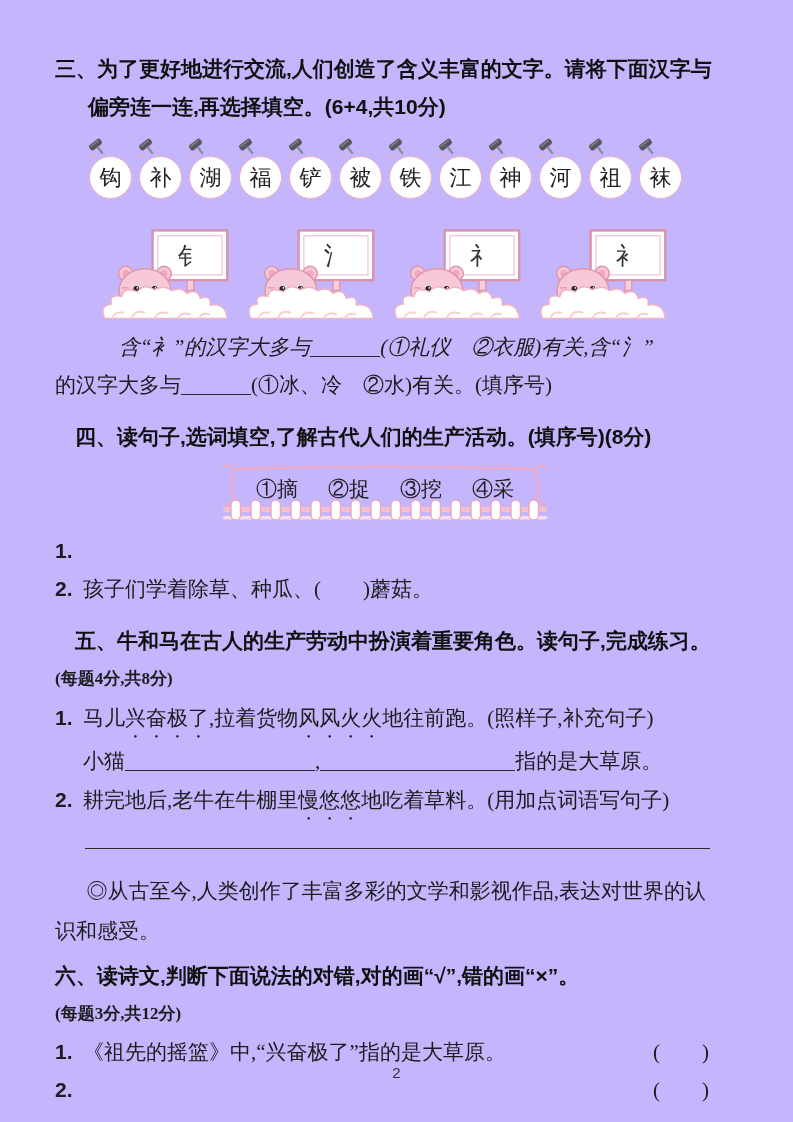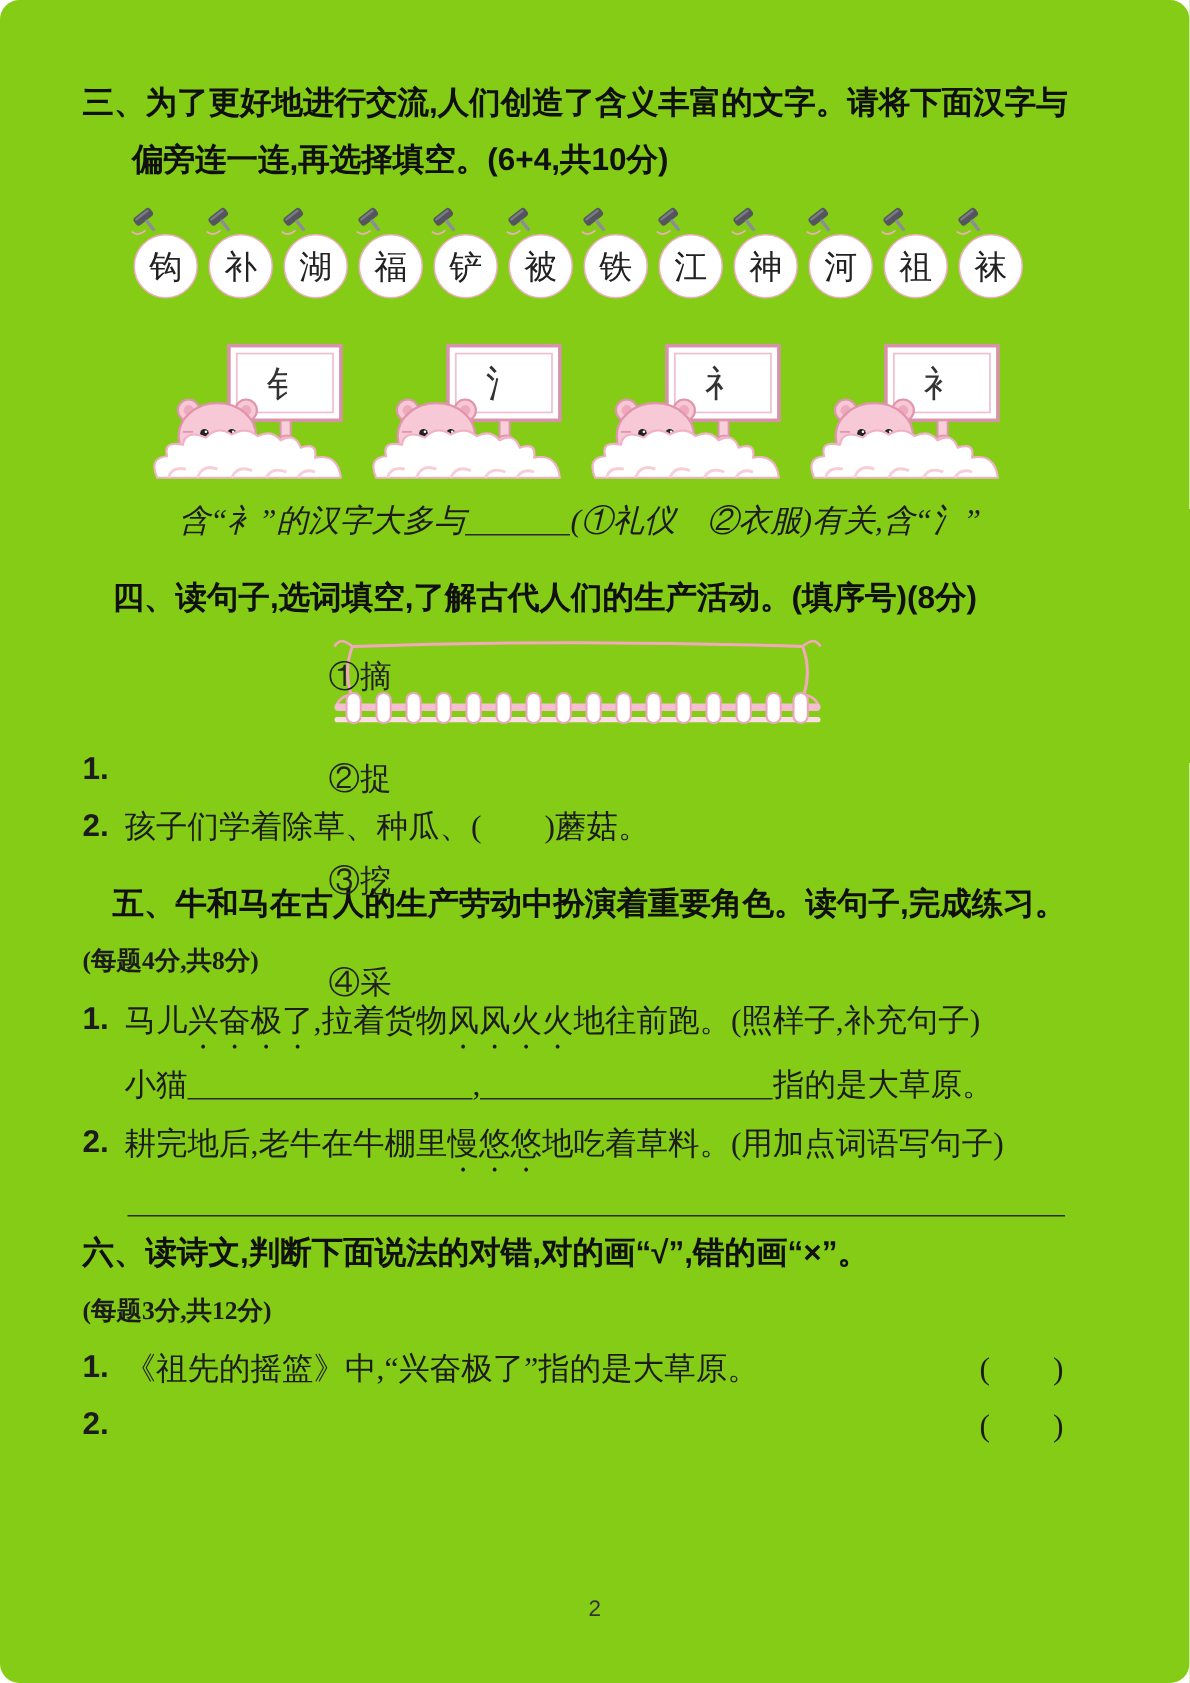--- a/index.html
+++ b/index.html
@@ -1,17 +1,17 @@
 <!DOCTYPE html>
 <html><head>
 <meta charset="utf-8">
 <style>
   html,body{margin:0;padding:0;background:#ffffff;}
-  .page{position:relative;width:793px;height:1122px;background:#84cc16;overflow:hidden;
-        font-family:"Liberation Serif", serif;color:#1c1c1c;border-radius:13px;}
+  .page{position:relative;width:793px;height:1122px;background:#c4b5fd;overflow:hidden;
+        font-family:"Liberation Serif", serif;color:#1c1c1c;}
   .content{position:absolute;left:55px;top:50px;width:660px;font-size:21px;line-height:38px;}
 
   .h{font-family:"Liberation Sans", sans-serif;font-weight:700;font-size:21px;color:#101010;}
   .h2{padding-left:33px;}
   .num{font-family:"Liberation Sans", sans-serif;font-weight:700;flex:0 0 28px;}
   .itemrow{display:flex;align-items:flex-start;}
   .score{font-family:Liberation Serif, serif;font-weight:700;font-size:17px;}
 
   
   .balloons{display:flex;justify-content:center;gap:4px;margin-top:14px;height:66px;}
@@ -28,21 +28,21 @@
   .fill1{margin-top:8px;padding-left:64px;font-style:italic;}
   .blank{display:inline-block;border-bottom:1.4px solid #2a2a2a;height:20px;vertical-align:-3px;}
   .blank.w70{width:70px;}
   .blank.w190{width:190px;}
   .blank.w195{width:195px;}
 
   
   .wordbank{position:relative;width:332px;height:66px;margin:4px auto 2px;}
   .wordbank svg{position:absolute;left:0;top:0;}
   .wb-words{position:relative;display:flex;justify-content:center;gap:30px;padding-top:10px;
-            font-size:21px;color:#222;flex-direction:column;}
+            font-size:21px;color:#222;}
 
   
   .emph{-webkit-text-emphasis:filled dot;-webkit-text-emphasis-position:under;
         text-emphasis:filled dot;text-emphasis-position:under right;}
 
   .mt6{margin-top:6px;} .mt14{margin-top:14px;margin-left:20px;}
 
   .answer-line{margin:20px 0 0 30px;width:625px;border-bottom:1.4px solid #2a2a2a;height:4px;}
 
   .note{margin-top:22px;text-indent:1.5em;line-height:40px;}
@@ -316,20 +316,23 @@
         <path d="M45.5 73.5 Q48.5 76.5 51.5 73.5" stroke="#c97e96" stroke-width="1.1" fill="none"></path>
         <path d="M72 68 Q88 60 96 71" fill="#f7c9d7" stroke="#e095ac" stroke-width="1.4"></path>
         <circle cx="96" cy="71" r="6.5" fill="#f7c9d7" stroke="#e095ac" stroke-width="1.4"></circle>
         <path d="M6 94 Q0 80 13 79 Q10 68 24 71 Q26 60 40 66 Q48 57 58 64 Q68 58 76 65 Q86 60 92 68 Q102 62 106 73 Q118 69 116 80 Q132 77 134 94 Z" fill="#fff" stroke="#f0b3c5" stroke-width="1.5" stroke-linejoin="round"></path>
         <path d="M14 94 Q16 86 26 88 M34 94 Q38 84 48 88 M58 94 Q62 85 72 89 M82 94 Q86 86 96 90 M104 94 Q108 87 116 90" stroke="#f6cdd9" stroke-width="2" fill="none"></path>
       </svg>
     </div>
 
     <div class="fill1">
       <span>含“衤”的汉字大多与</span><span class="blank w70"></span><span>(①礼仪　②衣服)有关,含“氵”</span>
+    </div>
+    <div>
+      <span>的汉字大多与</span><span class="blank w70"></span><span>(①冰、冷　②水)有关。(填序号)</span>
     </div>
 
     <div class="h mt14">四、读句子,选词填空,了解古代人们的生产活动。(填序号)(8分)</div>
 
     <div class="wordbank">
       <svg width="332" height="66" viewBox="0 0 332 66">
         <path d="M16 9 Q166 4 316 9 M316 9 Q322 24 317 41 M16 9 Q10 24 15 41" stroke="#f2a9bd" stroke-width="2" fill="none"></path>
         <path d="M16 9 q-8 -7 -12 0 M316 9 q8 -7 12 0 M15 41 q-9 2 -10 9 M317 41 q9 2 10 9" stroke="#f2a9bd" stroke-width="1.8" fill="none"></path>
         <rect x="4" y="47" width="324" height="5" rx="2.5" fill="#f5bfd0"></rect>
         <rect x="4" y="56" width="324" height="3.5" rx="1.7" fill="#fbdde8"></rect>
@@ -377,20 +380,21 @@
     </div>
     <div style="padding-left:28px;">
       <span>小猫</span><span class="blank w190"></span><span>,</span><span class="blank w195"></span><span>指的是大草原。</span>
     </div>
     <div class="itemrow" style="line-height:40px;">
       <span class="num">2.</span>
       <span><span>耕完地后,老牛在牛棚里</span><span class="emph">慢悠悠</span><span>地吃着草料。(用加点词语写句子)</span></span>
     </div>
     <div class="answer-line"></div>
 
+    <div class="note">◎从古至今,人类创作了丰富多彩的文学和影视作品,表达对世界的认识和感受。</div>
 
     <div class="h mt6">六、读诗文,判断下面说法的对错,对的画“√”,错的画“×”。</div>
     <div class="score">(每题3分,共12分)</div>
 
     <div class="itemrow judge">
       <span class="num">1.</span>
       <span>《祖先的摇篮》中,“兴奋极了”指的是大草原。</span>
       <span class="bracket">(　　)</span>
     </div>
     <div class="itemrow judge">

